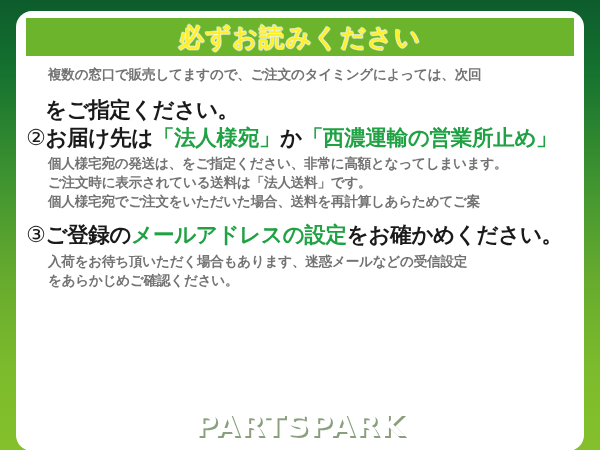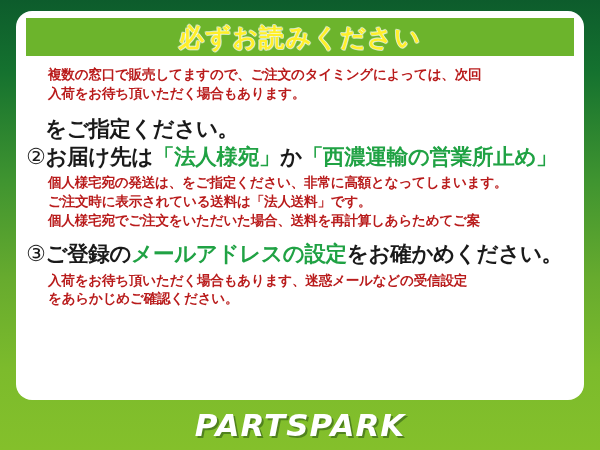--- a/index.html
+++ b/index.html
@@ -27,21 +27,21 @@
                 #84c02b 100%);
     overflow: hidden;
   }
 
   
   #card {
     position: absolute;
     left: 16px;
     top: 11px;
     width: 568px;
-    height: 389px;
+    height: 440px;
     box-sizing: border-box;
     background: #ffffff;
     border-radius: 16px;
     overflow: hidden;
   }
 
   
   #title-banner {
     position: absolute;
     left: 10px;
@@ -92,21 +92,21 @@
     font-size: 22px;
     font-weight: normal;
   }
   .hl-green { color: #20a244; }
   .headline-line2 {
     padding-left: 19px;
     letter-spacing: -0.3px;
   }
 
   .body-text {
-    color: #b91c1c;
+    color: #737373;
     font-size: 13.6px;
     font-weight: bold;
     line-height: 1.39;
     letter-spacing: -0.25px;
     padding-left: 22px;
     margin-top: 2px;
     white-space: nowrap;
   }
   .body-text .bl { display: block; }
 
@@ -118,21 +118,20 @@
   
   #footer {
     position: absolute;
     left: 0;
     top: 400px;
     width: 600px;
     height: 50px;
     display: flex;
     align-items: center;
     justify-content: center;
-    font-style: italic;
   }
   #brand {
     color: #ffffff;
     font-size: 31px;
     font-weight: bold;
     letter-spacing: 1px;
     line-height: 1;
     text-shadow: 2px 2px 0 rgba(40,80,20,.55);
   }
 </style>
@@ -145,21 +144,20 @@
 
     <div id="title-banner">
       <span id="title-text">必ずお読みください</span>
     </div>
 
     <div id="notice-list">
 
       <div class="notice-item" id="item-1">
         <div class="body-text">
           <span class="bl">複数の窓口で販売してますので、ご注文のタイミングによっては、次回</span>
-          <span class="bl">入荷をお待ち頂いただく場合もあります。</span>
         </div>
       </div>
 
       <div class="notice-item" id="item-2">
         <div class="headline headline-line2">をご指定ください。</div>
         <div class="headline"><span class="marker">②</span><span>お届け先は</span><span class="hl-green">「法人様宛」</span><span>か</span><span class="hl-green">「西濃運輸の営業所止め」</span></div>
         <div class="body-text">
           <span class="bl">個人様宅宛の発送は、をご指定ください、非常に高額となってしまいます。</span>
           <span class="bl">ご注文時に表示されている送料は「法人送料」です。</span>
           <span class="bl">個人様宅宛でご注文をいただいた場合、送料を再計算しあらためてご案</span>

